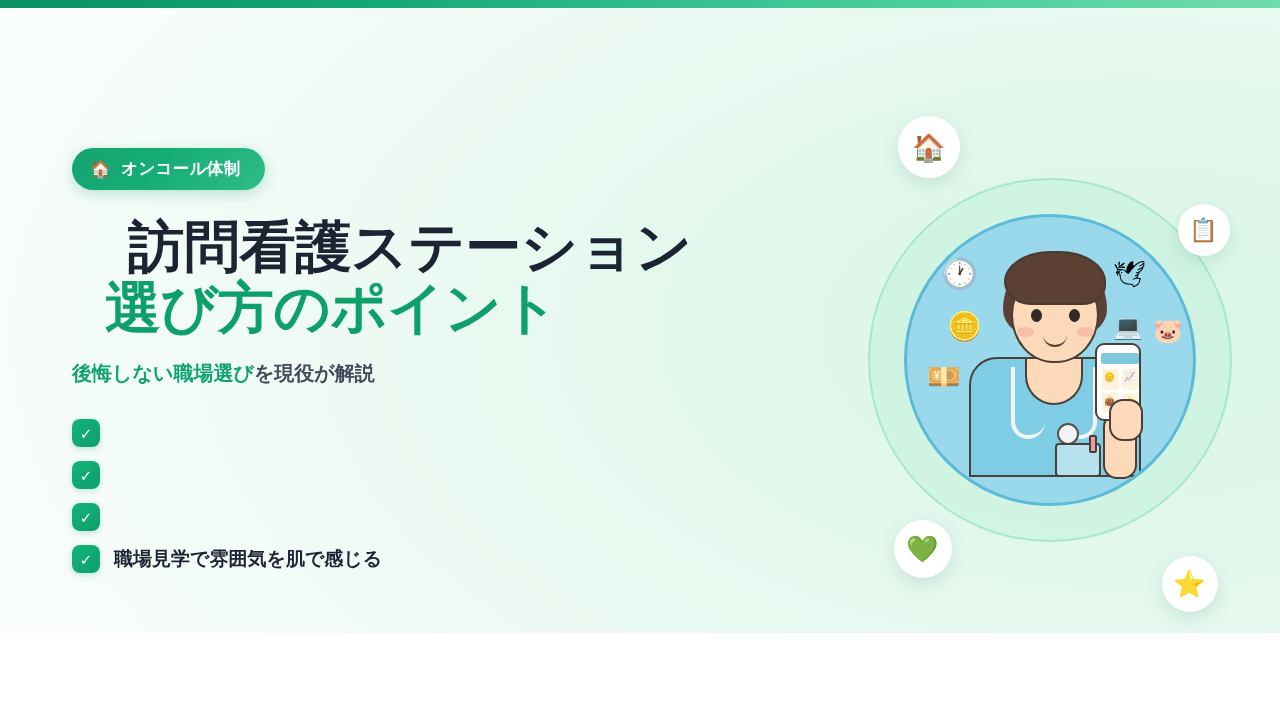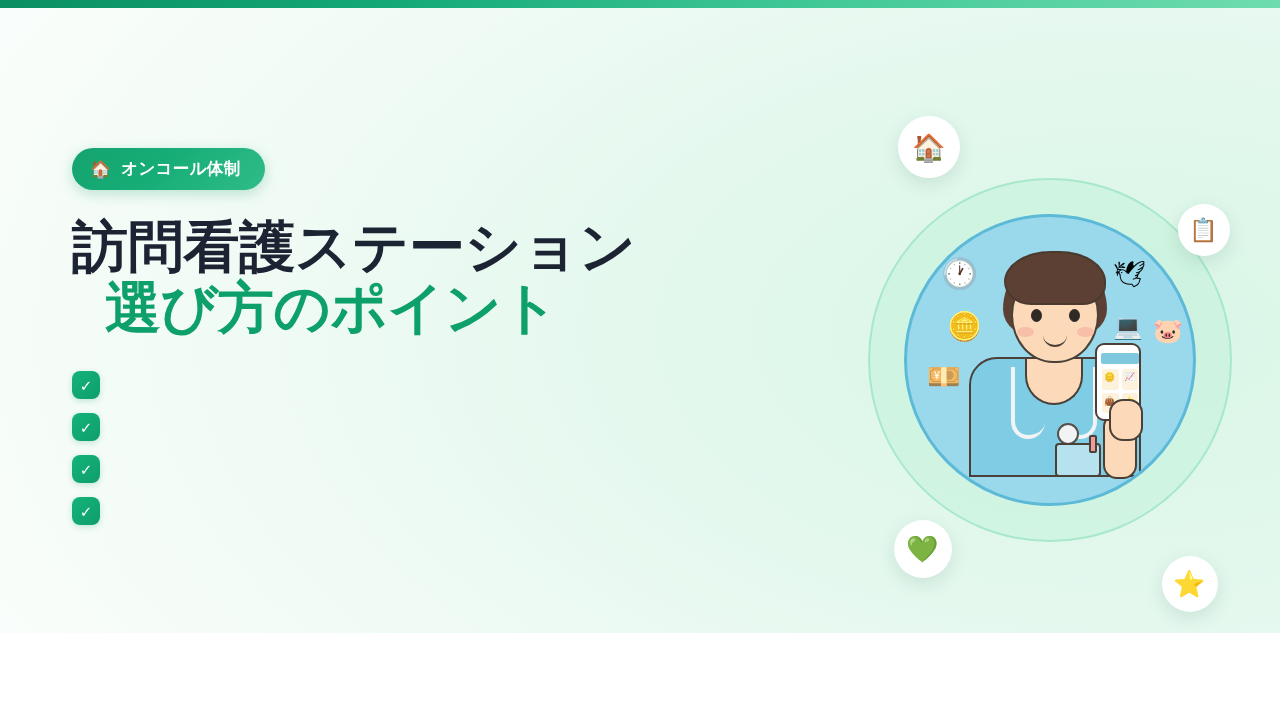--- a/index.html
+++ b/index.html
@@ -75,21 +75,21 @@
 
   
   .headline {
     margin-top: 26px;
     font-weight: 700;
     font-size: 56px;
     line-height: 1.09;
     letter-spacing: -0.005em;
     white-space: nowrap;
   }
-  .headline .line1 { display: block; color: #1c2333; }
+  .headline .line1 { display: block; color: #1c2333; text-align: right; }
   .headline .line2 { display: block; color: #0ea06a; margin-left: 33px; }
 
   
   .subtitle {
     margin-top: 22px;
     font-size: 20px;
     font-weight: 700;
     line-height: 1.3;
     white-space: nowrap;
   }
@@ -339,33 +339,37 @@
       <div class="badge">
         <span class="badge-icon">🏠</span>
         <span class="badge-text">オンコール体制</span>
       </div>
 
       <h1 class="headline">
         <span class="line1">訪問看護ステーション</span>
         <span class="line2">選び方のポイント</span>
       </h1>
 
+      <p class="subtitle">
+        <span class="accent">後悔しない職場選び</span><span class="plain">を現役が解説</span>
+      </p>
 
       <ul class="checklist">
         <li class="check-item">
           <span class="check-box">✓</span>
         </li>
         <li class="check-item">
           <span class="check-box">✓</span>
         </li>
         <li class="check-item">
           <span class="check-box">✓</span>
         </li>
         <li class="check-item">
           <span class="check-box">✓</span>
+          <span class="check-label">職場見学で雰囲気を肌で感じる</span>
         </li>
       </ul>
     </div>
 
     <div class="art">
       <div class="ring-outer"></div>
 
       <div class="ring-inner">
         <div class="scene">
 

